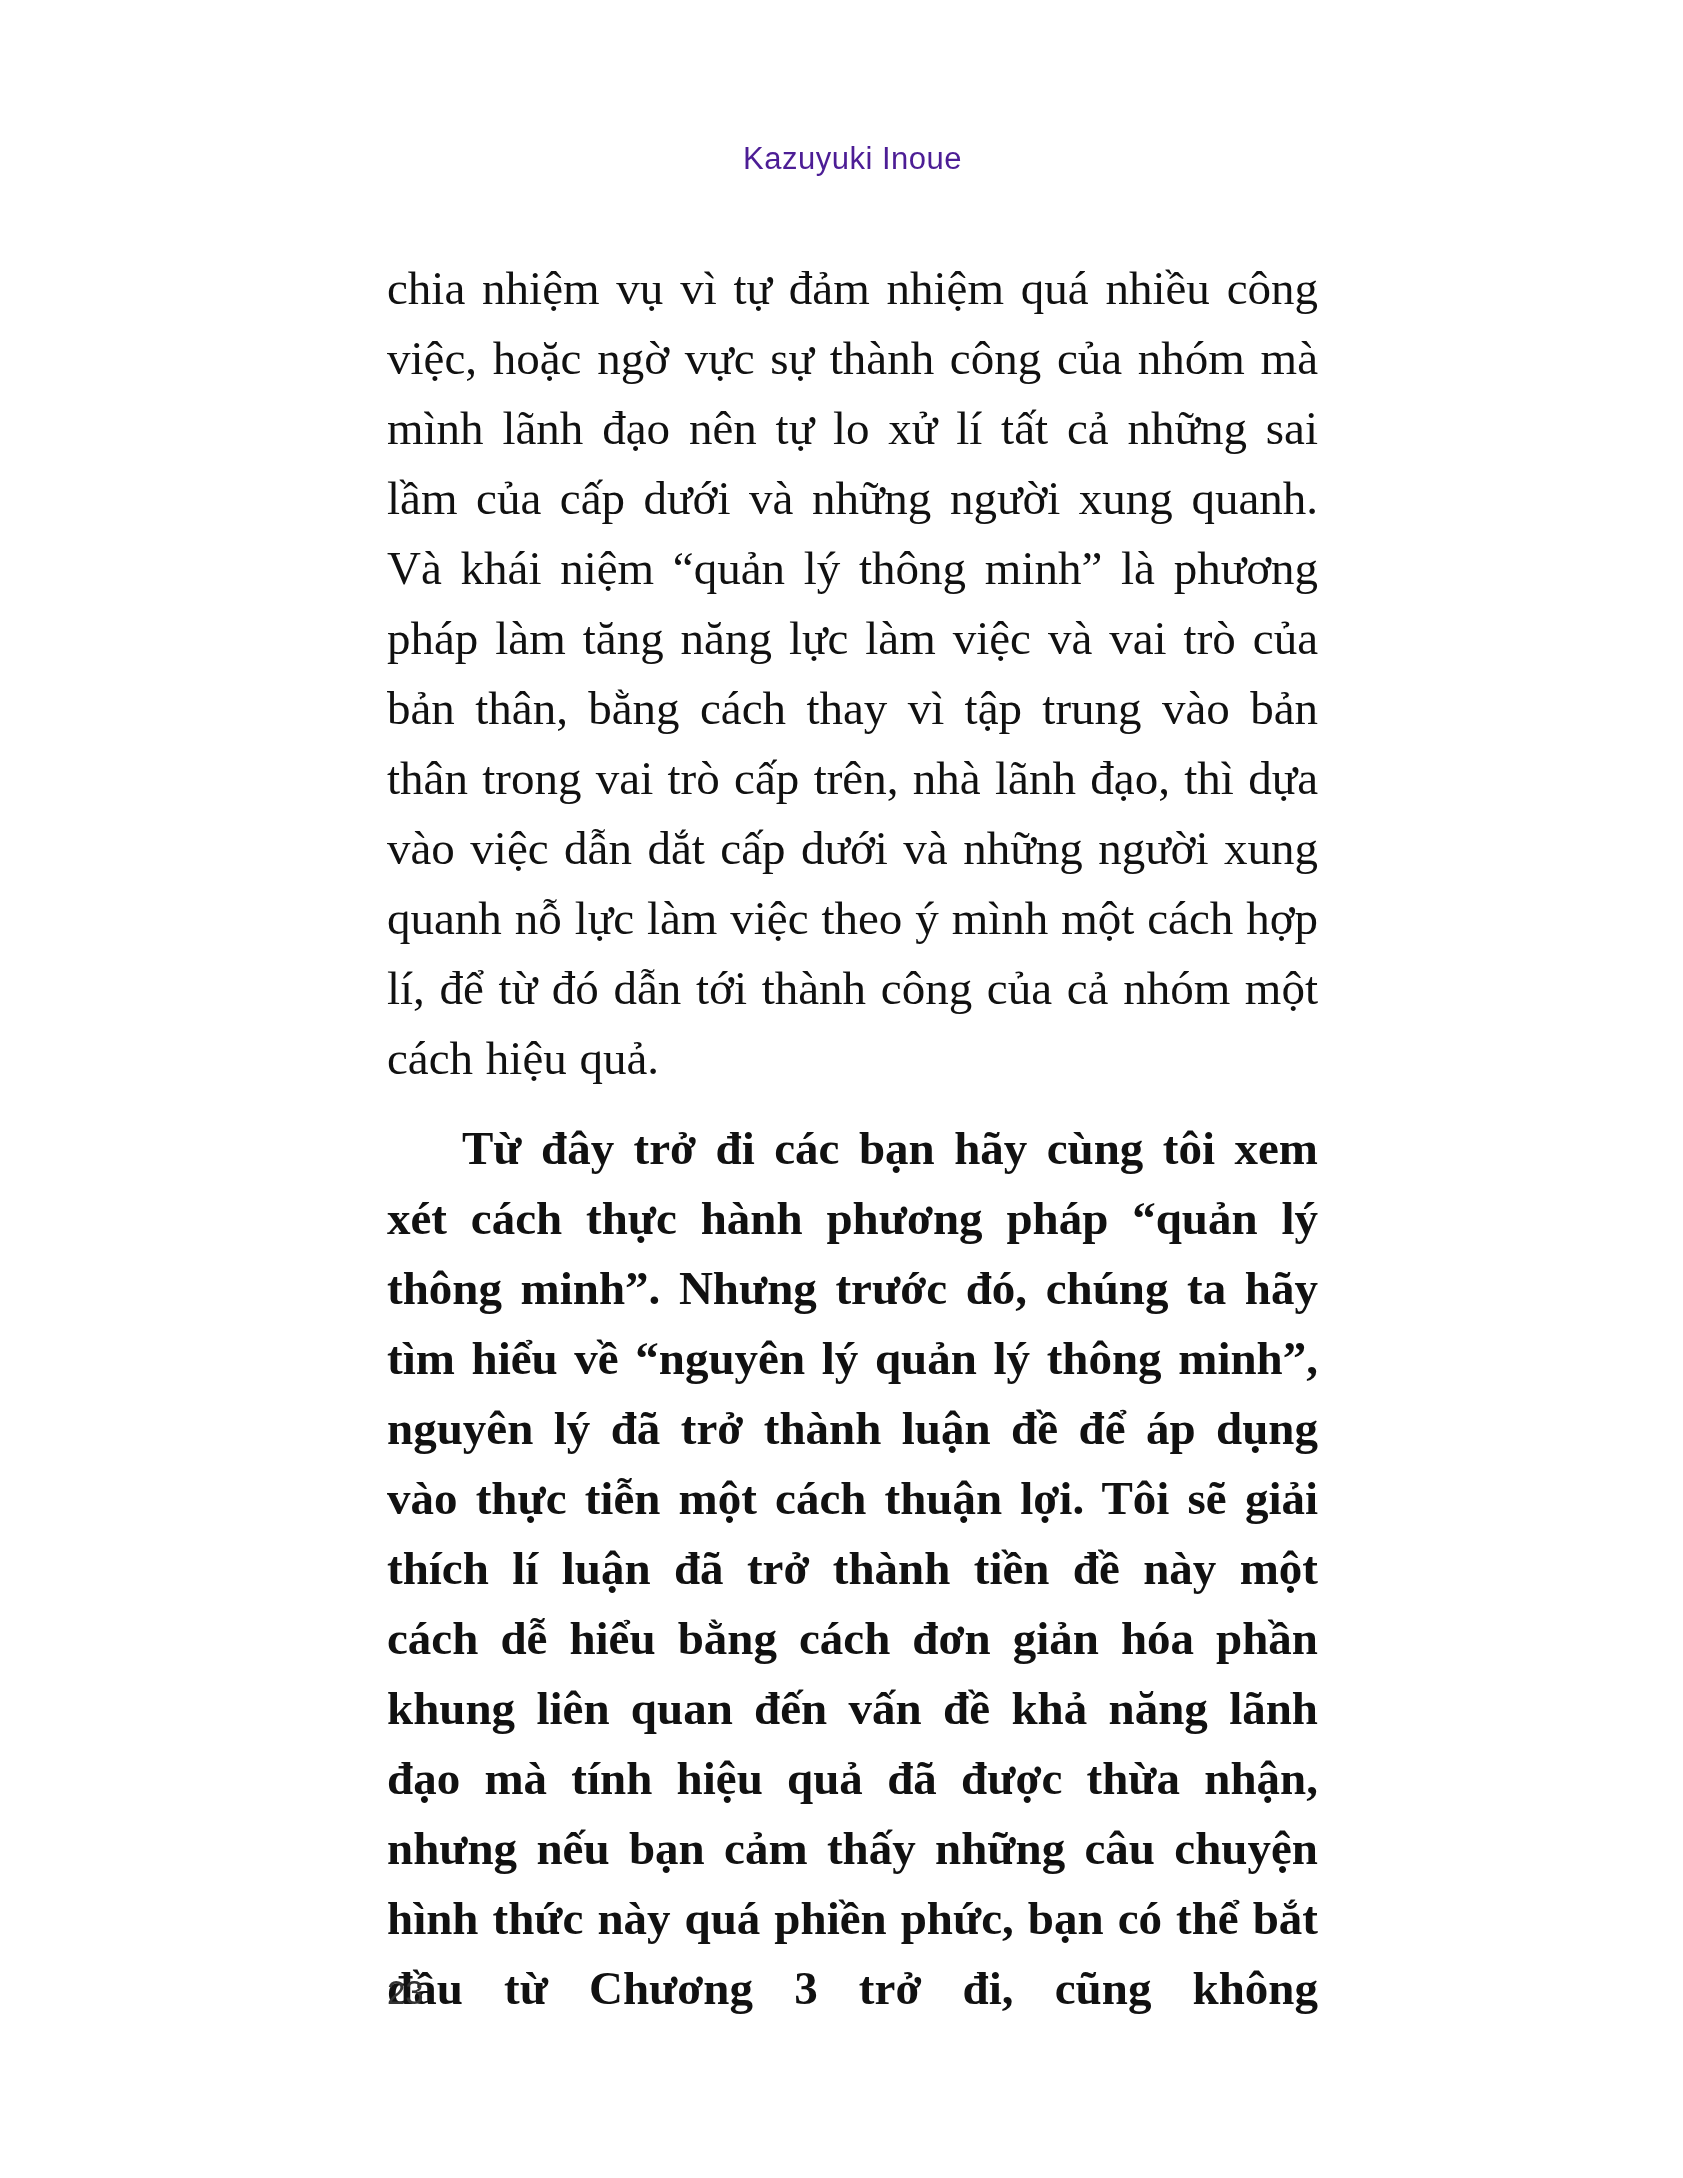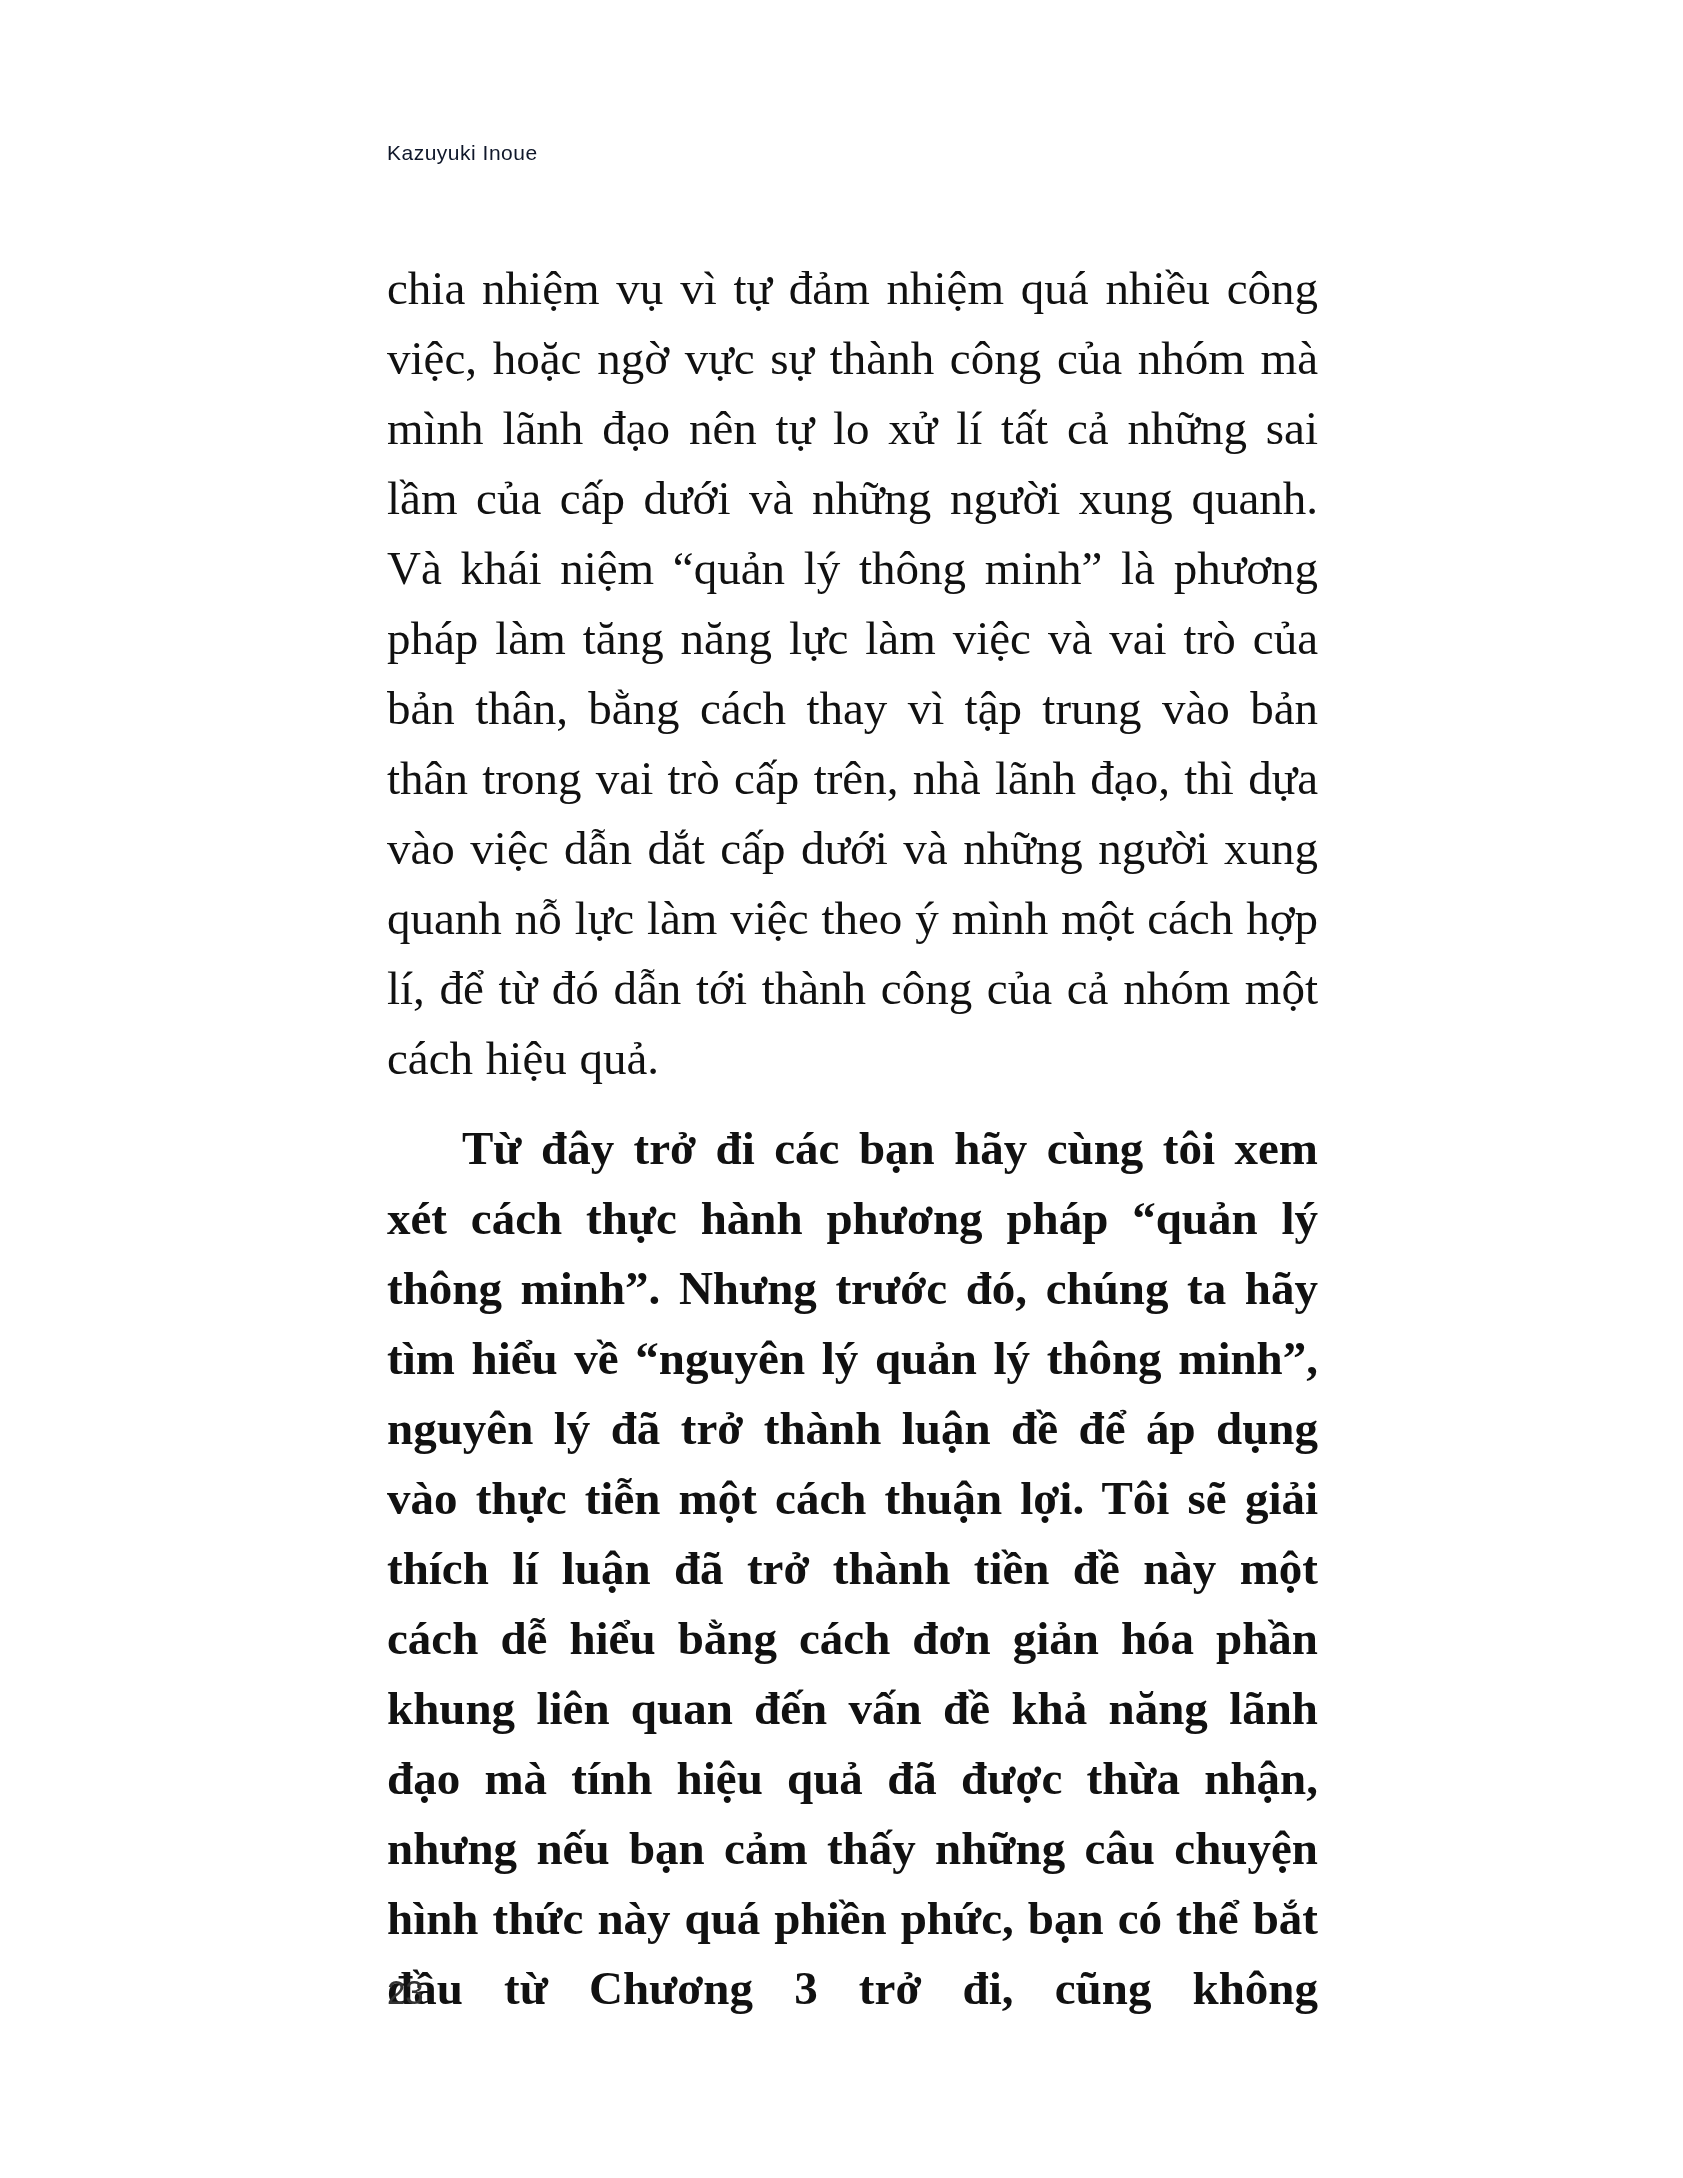--- a/index.html
+++ b/index.html
@@ -10,26 +10,26 @@
     background: #ffffff;
     font-family: "Liberation Serif", serif;
     color: #111111;
     overflow: hidden;
   }
   .running-head {
     position: absolute;
     top: 141px;
     left: 387px;
     width: 931px;
-    text-align: left;
+    text-align: center;
     font-family: "Liberation Sans", sans-serif;
     font-weight: 300;
-    font-size: 21px;
+    font-size: 31px;
     letter-spacing: 0.5px;
-    color: #0f172a;
+    color: #4c1d95;
   }
   .text-block {
     position: absolute;
     top: 253px;
     left: 387px;
     width: 931px;
   }
   .para {
     margin: 0;
     font-size: 47px;

